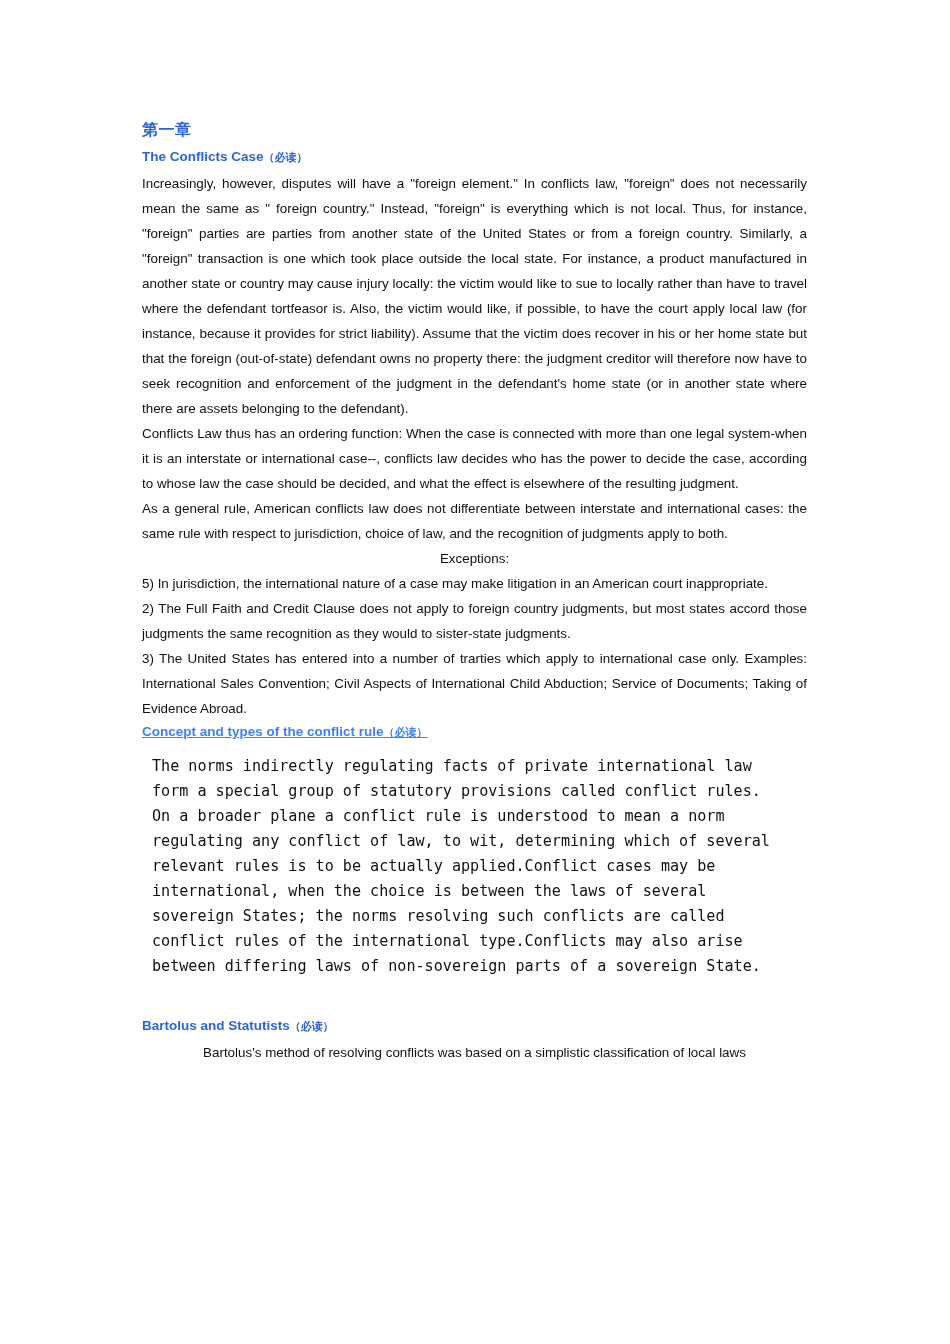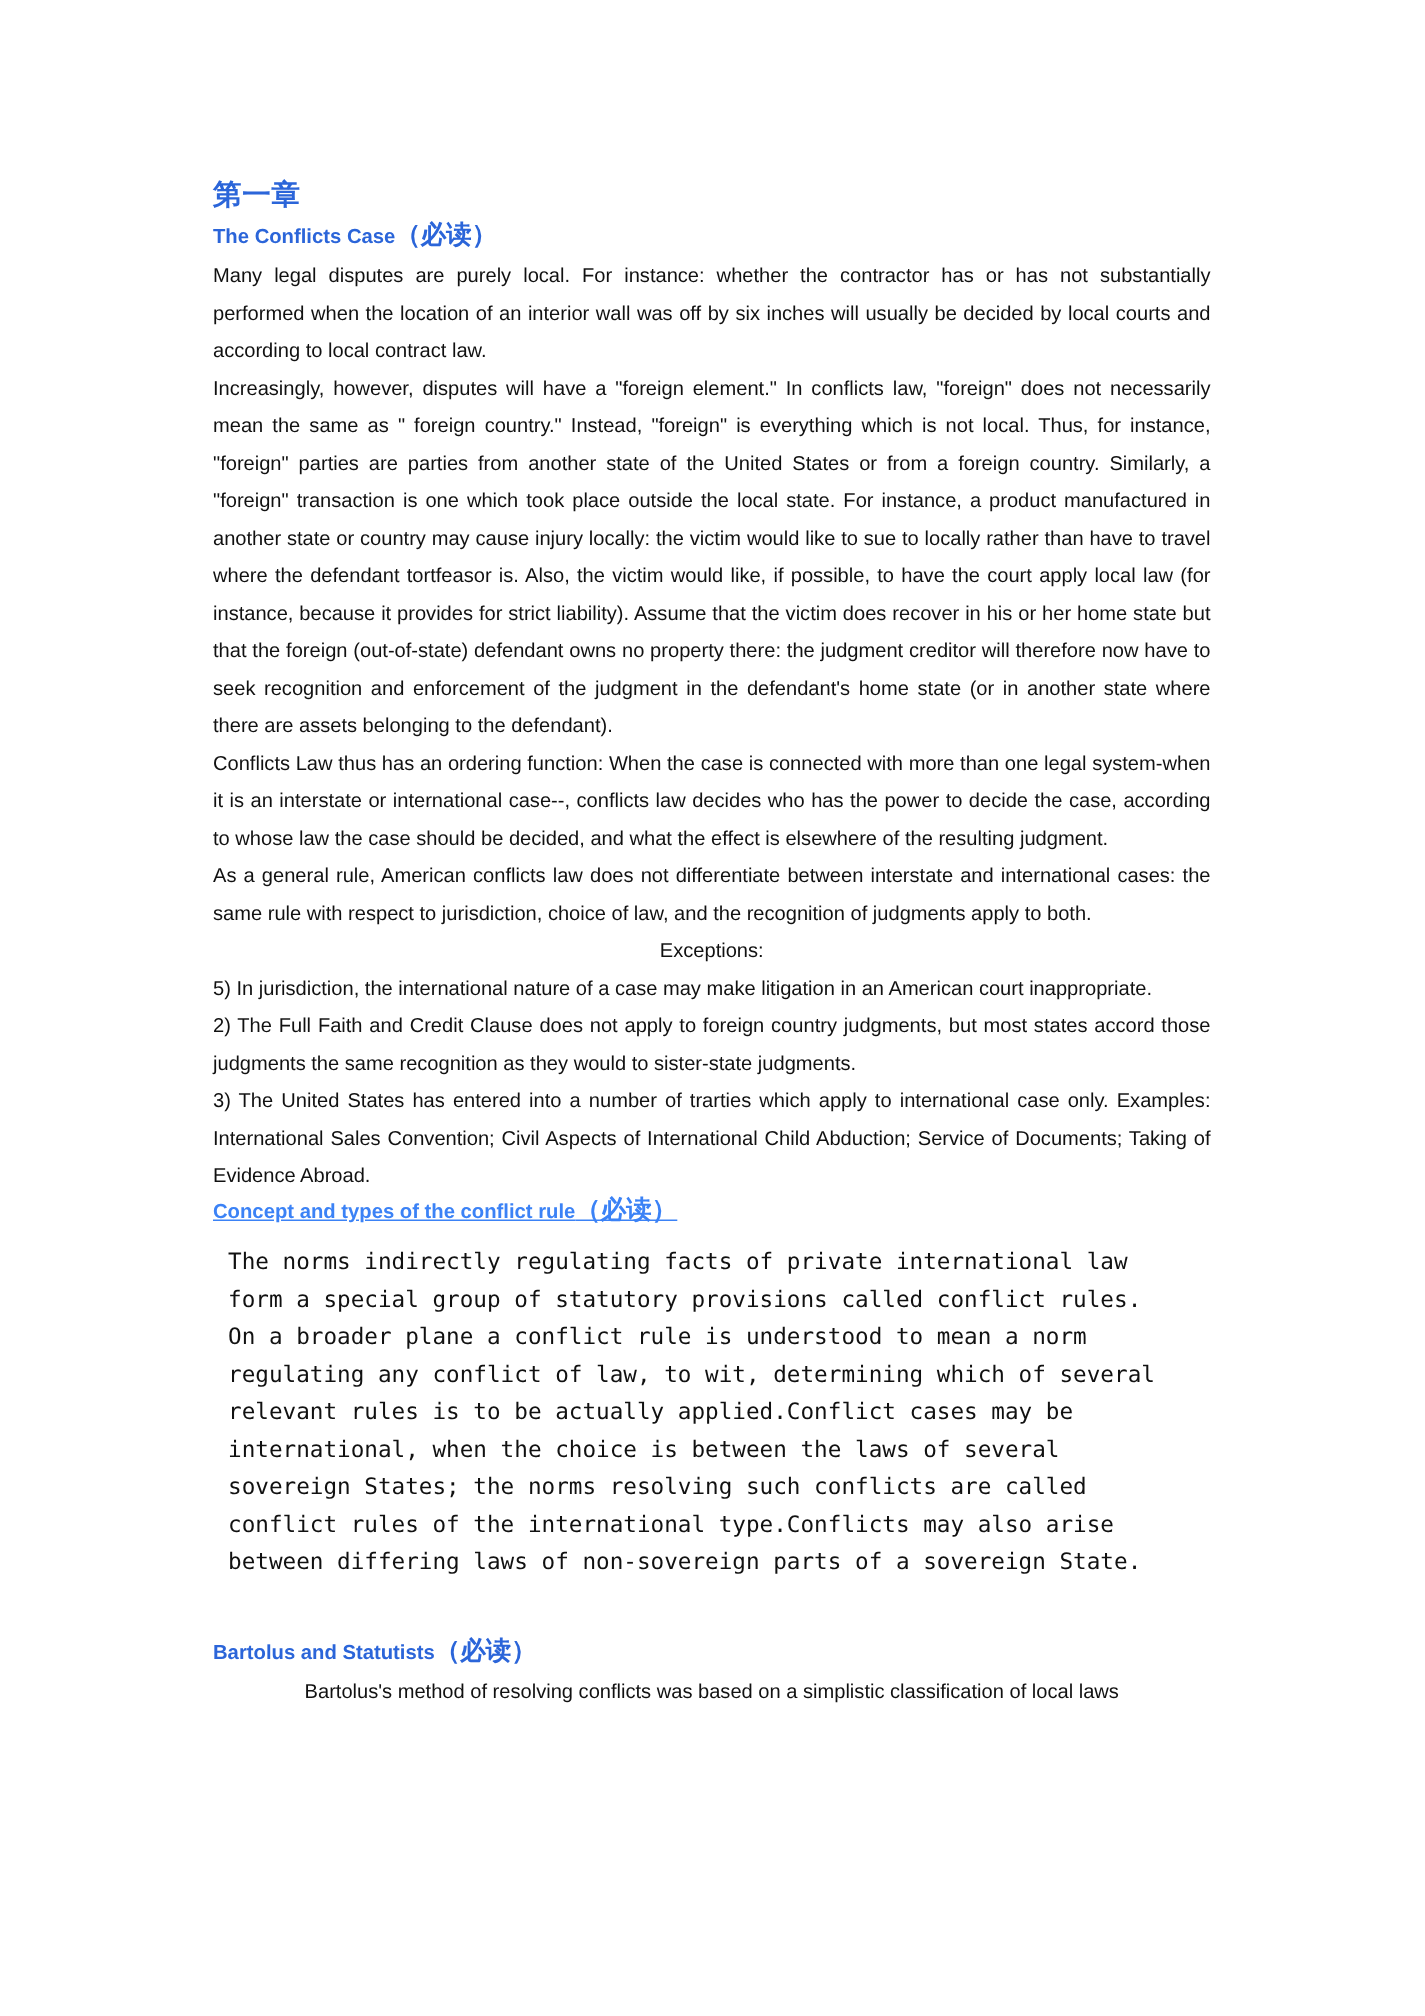--- a/index.html
+++ b/index.html
@@ -21,41 +21,41 @@
     box-sizing: border-box;
   }
   .content {
     position: absolute;
     left: 142px;
     top: 118px;
     width: 665px;
   }
   .chapter-title {
     font-family: Liberation Mono, monospace;
-    font-size: 19px;
+    font-size: 16px;
     font-weight: bold;
     color: #2b65d9;
     line-height: 26px;
     margin: 0 0 2px 0;
     letter-spacing: 0.5px;
   }
   .heading {
     font-family: "Liberation Sans", sans-serif;
     font-size: 13.5px;
     font-weight: bold;
     color: #2b65d9;
     line-height: 22px;
     margin: 0 0 2px 0;
   }
   .heading.violet {
     color: #3b33d6;
   }
   .heading .cjk {
     font-family: "DejaVu Sans", sans-serif;
-    font-size: 17px;
+    font-size: 11px;
     font-weight: bold;
     text-align: right;
   }
   p.body-text {
     font-family: "Liberation Sans", sans-serif;
     font-size: 13.4px;
     line-height: 25px;
     color: #111111;
     text-align: justify;
     text-justify: inter-word;
@@ -83,21 +83,20 @@
 
 <div class="page">
   <div class="content">
 
     <h1 class="chapter-title">第一章</h1>
 
     <div class="heading" style="color: rgb(43, 101, 217);">
       <span>The Conflicts Case</span><span class="cjk">（必读）</span>
     </div>
 
-    <p class="body-text">Many legal disputes are purely local. For instance: whether the contractor has or has not substantially performed when the location of an interior wall was off by six inches will usually be decided by local courts and according to local contract law.</p>
     <p class="body-text">Increasingly, however, disputes will have a "foreign element." In conflicts law, "foreign" does not necessarily mean the same as " foreign country." Instead, "foreign" is everything which is not local. Thus, for instance, "foreign" parties are parties from another state of the United States or from a foreign country. Similarly, a "foreign" transaction is one which took place outside the local state. For instance, a product manufactured in another state or country may cause injury locally: the victim would like to sue to locally rather than have to travel where the defendant tortfeasor is. Also, the victim would like, if possible, to have the court apply local law (for instance, because it provides for strict liability). Assume that the victim does recover in his or her home state but that the foreign (out-of-state) defendant owns no property there: the judgment creditor will therefore now have to seek recognition and enforcement of the judgment in the defendant's home state (or in another state where there are assets belonging to the defendant).</p>
     <p class="body-text">Conflicts Law thus has an ordering function: When the case is connected with more than one legal system-when it is an interstate or international case--, conflicts law decides who has the power to decide the case, according to whose law the case should be decided, and what the effect is elsewhere of the resulting judgment.</p>
     <p class="body-text">As a general rule, American conflicts law does not differentiate between interstate and international cases: the same rule with respect to jurisdiction, choice of law, and the recognition of judgments apply to both.</p>
     <p class="body-text nojustify">Exceptions:</p>
     <p class="body-text">5) In jurisdiction, the international nature of a case may make litigation in an American court inappropriate.</p>
     <p class="body-text">2) The Full Faith and Credit Clause does not apply to foreign country judgments, but most states accord those judgments the same recognition as they would to sister-state judgments.</p>
     <p class="body-text">3) The United States has entered into a number of trarties which apply to international case only. Examples: International Sales Convention; Civil Aspects of International Child Abduction; Service of Documents; Taking of Evidence Abroad.</p>
 
     <div class="heading violet" style="color: #3b82f6; text-decoration: underline;">
       <span>Concept and types of the conflict rule</span><span class="cjk">（必读）</span>

